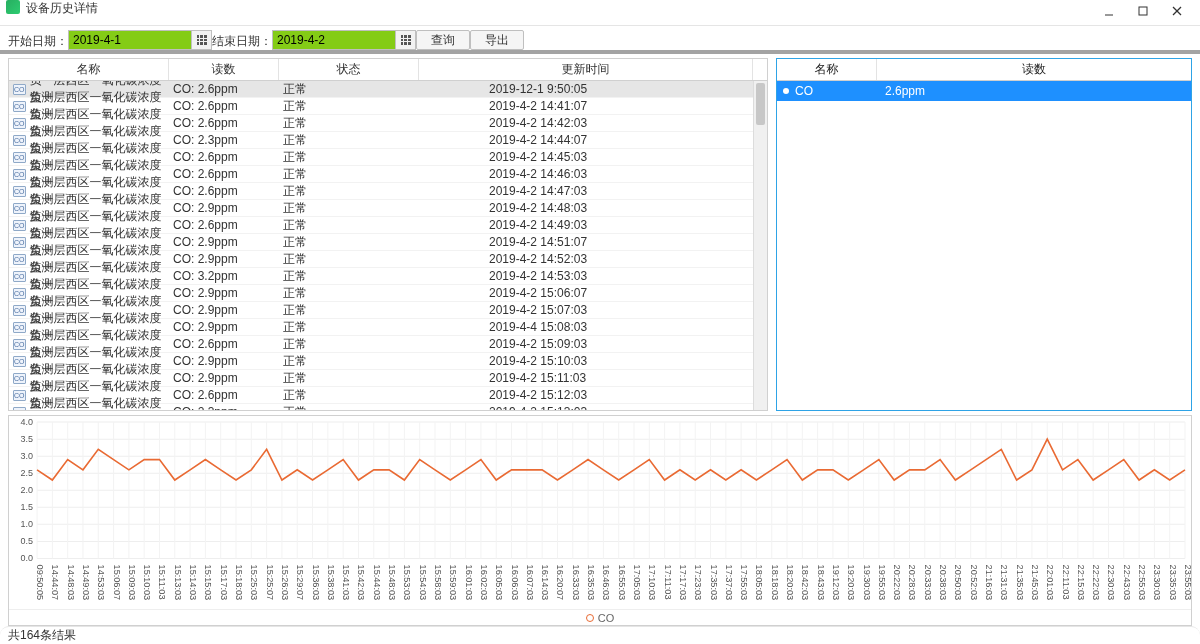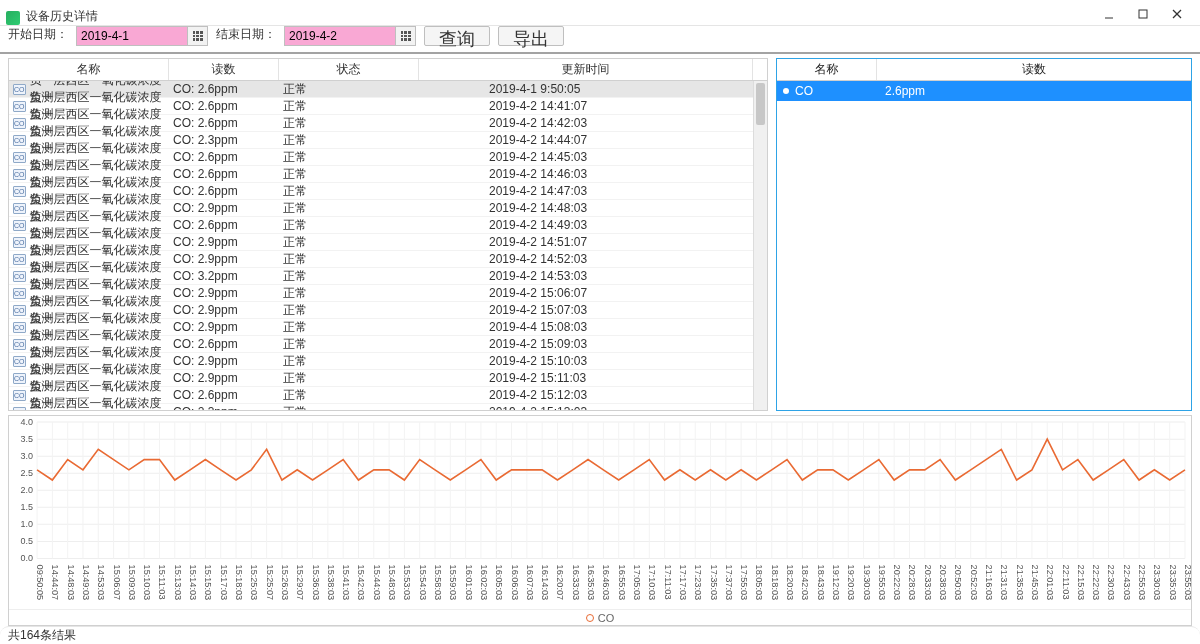--- a/index.html
+++ b/index.html
@@ -1,34 +1,34 @@
 <!DOCTYPE html>
 <html><head>
 <meta charset="utf-8">
 <style>
   * { box-sizing: border-box; margin: 0; padding: 0; }
   html, body { width: 1200px; height: 644px; font-family: "Microsoft YaHei", Arial, sans-serif; font-size: 12px; background: #fff; color: #222; overflow: hidden; }
 
   
-  .titlebar { height: 26px; display: flex; align-items: flex-end; padding: 0 6px; border-bottom: 1px solid #e5e5e5; }
+  .titlebar { height: 26px; display: flex; align-items: flex-start; padding: 0 6px; border-bottom: 1px solid #e5e5e5; }
   .titlebar .app-icon { width: 14px; height: 14px; margin-right: 6px; display:inline-block; background: linear-gradient(135deg,#27ae60,#2ecc71); border-radius:2px; }
   .titlebar .title { font-size: 12px; color:#333; font-weight:500; }
   .titlebar .spacer { flex: 1; }
   .titlebar .win-btn { width: 34px; height: 22px; display:flex; align-items:center; justify-content:center; color:#333; }
   .titlebar .win-btn svg { width:12px; height:12px; }
 
   
-  .toolbar { height: 28px; display:flex; align-items:flex-start; gap:8px; padding: 0 8px; border-bottom:2px solid #a3a3a3; }
+  .toolbar { height: 28px; display:flex; align-items:flex-end; gap:0; padding: 0 8px; border-bottom:4px solid #a3a3a3; }
   .toolbar .lbl { font-size: 12px; color:#333; }
   .date-field { display:flex; align-items:center; }
-  .date-field input { width:112px; height:20px; border:1px solid #bfbfbf; padding:0 4px; font-size:12px; background:#f9a8d4; }
+  .date-field input { width:124px; height:20px; border:1px solid #bfbfbf; padding:0 4px; font-size:12px; background:#84cc16; }
   .date-field .cal-btn { width:20px; height:20px; border:1px solid #bfbfbf; border-left:none; background:#f2f2f2; display:flex; align-items:center; justify-content:center; }
   .date-field .cal-btn .grid { width:10px; height:10px; display:grid; grid-template-columns:repeat(3,1fr); grid-template-rows:repeat(3,1fr); gap:1px; }
   .date-field .cal-btn .grid span { background:#555; }
-  .btn { height:20px; padding:0 14px; border:1px solid #bfbfbf; background:#f5f5f5; font-size:18px; color:#333; cursor:pointer; border-radius:2px; }
+  .btn { height:20px; padding:0 14px; border:1px solid #bfbfbf; background:#f5f5f5; font-size:12px; color:#333; cursor:pointer; border-radius:2px; }
 
   
   .content { position:relative; height: calc(644px - 26px - 28px - 18px); display:flex; flex-direction:column; }
   .upper { display:flex; height: 370px; }
   .left-pane { width: 760px; display:flex; flex-direction:column; border:1px solid #d0d0d0; margin:4px 4px 2px 8px; }
   .right-pane { flex:1; display:flex; flex-direction:column; border:1px solid #2ea3e6; margin:4px 8px 2px 4px; background:#fff; }
 
   
   .thead { display:flex; height:22px; border-bottom:1px solid #d0d0d0; background:#fff; font-size:12px; color:#333; }
   .thead > div { display:flex; align-items:center; justify-content:center; border-right:1px solid #e3e3e3; }
@@ -156,21 +156,21 @@
       </div>
       <div class="tbody">
         <div class="rows" id="left-rows">
             <div class="row sel">
               <div class="cell-name">
                 <span class="row-icon">CO</span>
                 <span>负一层西区一氧化碳浓度监测</span>
               </div>
               <div class="cell-read">CO:  2.6ppm</div>
               <div class="cell-status">正常</div>
-              <div class="cell-time">2019-4-1 9:50:05</div>
+              <div class="cell-time">2019-12-1 9:50:05</div>
             </div>
             <div class="row">
               <div class="cell-name">
                 <span class="row-icon">CO</span>
                 <span>负一层西区一氧化碳浓度监测</span>
               </div>
               <div class="cell-read">CO:  2.6ppm</div>
               <div class="cell-status">正常</div>
               <div class="cell-time">2019-4-2 14:41:07</div>
             </div>

